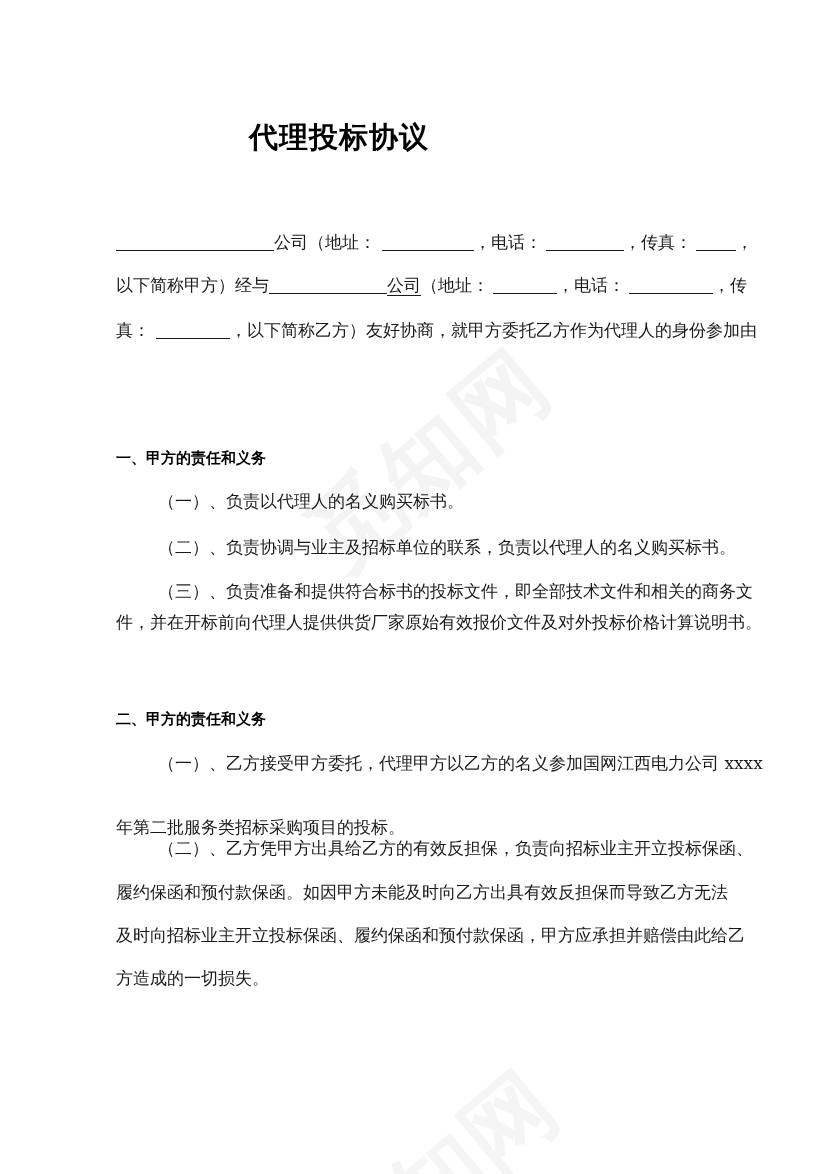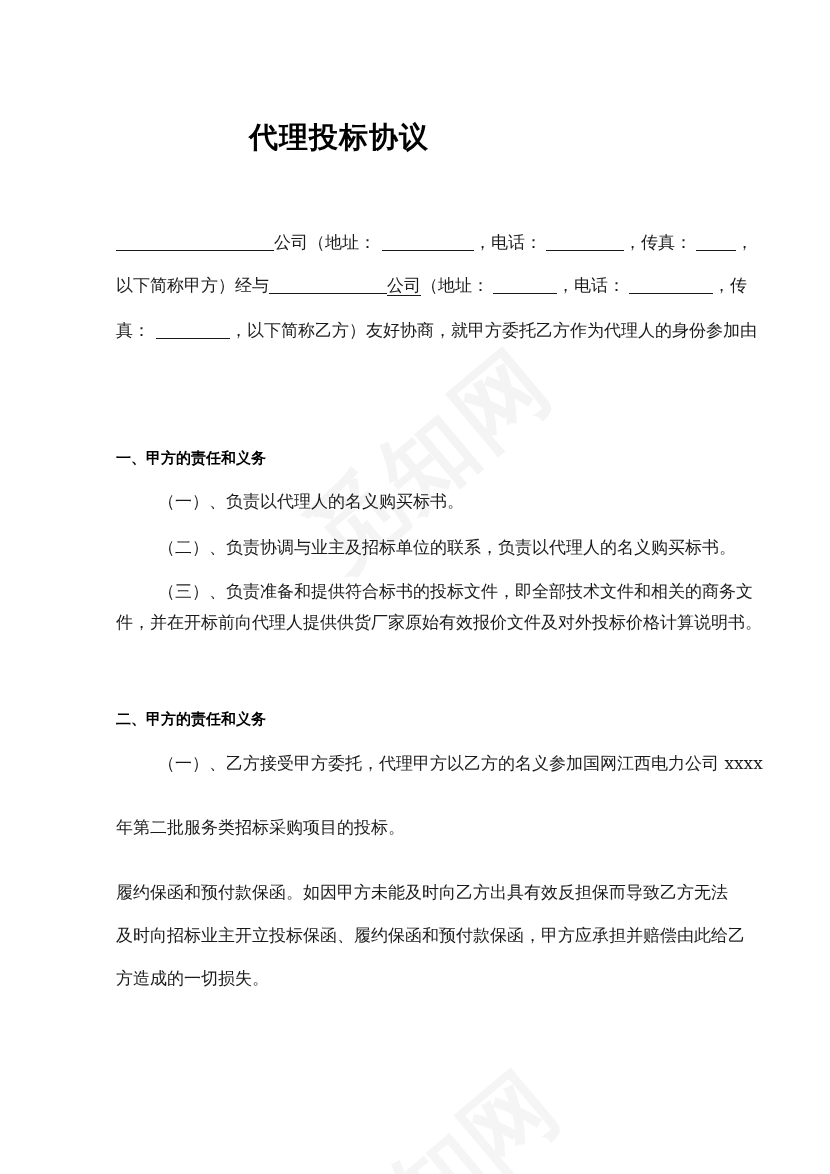--- a/index.html
+++ b/index.html
@@ -123,17 +123,18 @@
   <div class="line indent" style="top:491px;">（一）、负责以代理人的名义购买标书。</div>
   <div class="line indent" style="top:537px;">（二）、负责协调与业主及招标单位的联系，负责以代理人的名义购买标书。</div>
   <div class="line indent" style="top:581px;">（三）、负责准备和提供符合标书的投标文件，即全部技术文件和相关的商务文</div>
   <div class="line" style="top:612px;">件，并在开标前向代理人提供供货厂家原始有效报价文件及对外投标价格计算说明书。</div>
 
   <div class="line heading" style="top:709px;">二、甲方的责任和义务</div>
 
   <div class="line indent" style="top:753px;">（一）、乙方接受甲方委托，代理甲方以乙方的名义参加国网江西电力公司 xxxx</div>
   <div class="line" style="top:797px;margin-top:20px;">年第二批服务类招标采购项目的投标。</div>
 
+  <div class="line indent" style="top:838px;">（二）、乙方凭甲方出具给乙方的有效反担保，负责向招标业主开立投标保函、</div>
   <div class="line" style="top:882px;">履约保函和预付款保函。如因甲方未能及时向乙方出具有效反担保而导致乙方无法</div>
   <div class="line" style="top:925px;">及时向招标业主开立投标保函、履约保函和预付款保函，甲方应承担并赔偿由此给乙</div>
   <div class="line" style="top:968px;">方造成的一切损失。</div>
 
 </div>
 
 </body></html>

